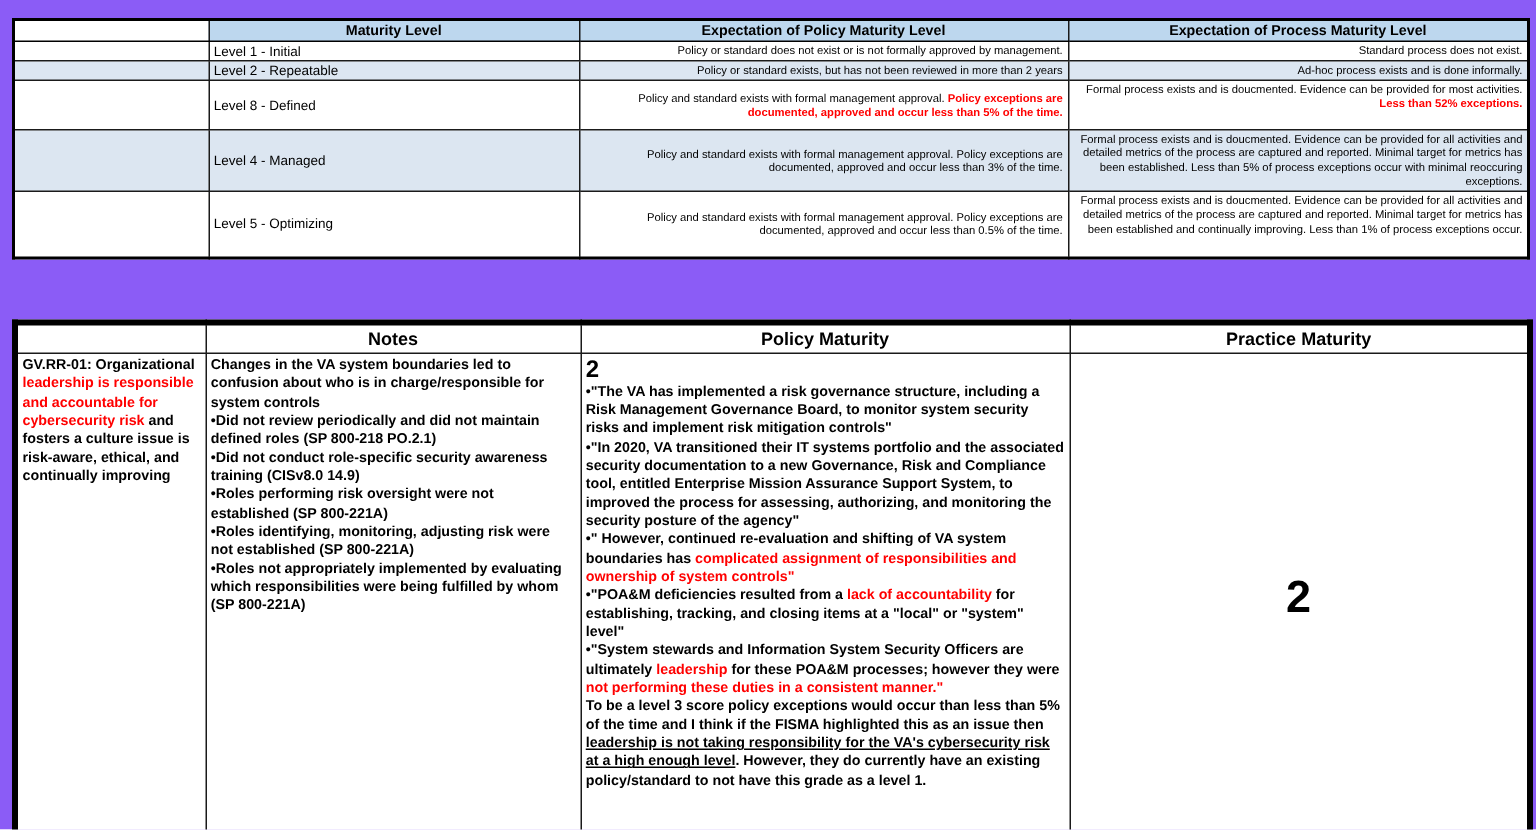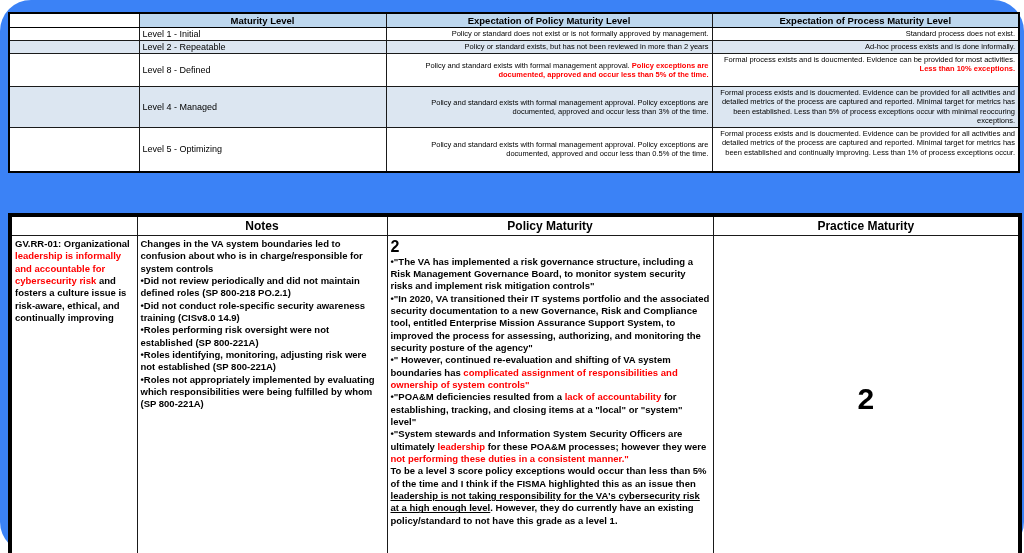--- a/index.html
+++ b/index.html
@@ -2,21 +2,21 @@
 <html><head>
 <meta charset="utf-8">
 <style>
   * { box-sizing: border-box; margin: 0; padding: 0; }
   html, body {
     width: 1024px; height: 553px;
     background: #ffffff;
     font-family: "Liberation Sans", sans-serif;
     overflow: hidden;
   }
-  .sheet { position: relative; width: 1024px; height: 553px; background: #3b82f6; border-radius: 31px; }
+  .sheet { position: relative; width: 1024px; height: 553px; background: #8b5cf6; }
 
   table { border-collapse: collapse; table-layout: fixed; background: #fff; }
 
   
   .t1 { position: absolute; left: 8px; top: 12px; width: 1010px; border: 2px solid #000; }
   .t1 td, .t1 th { border: 1px solid #1a1a1a; padding: 1px 3px; vertical-align: middle; }
   .t1 th {
     background: #BDD7EE; font-size: 9.5px; font-weight: bold; color: #000;
     text-align: center; height: 13px; border-bottom: 1.5px solid #000;
   }
@@ -76,21 +76,21 @@
     <tr class="r2 shaded">
       <td></td>
       <td class="lvl">Level 2 - Repeatable</td>
       <td class="exp"><span>Policy or standard exists, but has not been reviewed in more than 2 years</span></td>
       <td class="exp proc"><span>Ad-hoc process exists and is done informally.</span></td>
     </tr>
     <tr class="r3">
       <td></td>
       <td class="lvl">Level 8 - Defined</td>
       <td class="exp"><span>Policy and standard exists with formal management approval. </span><span class="seg-red seg-bold">Policy exceptions are documented, approved and occur less than 5% of the time.</span></td>
-      <td class="exp proc"><span>Formal process exists and is doucmented. Evidence can be provided for most activities. </span><span class="seg-red seg-bold">Less than 10% exceptions.</span></td>
+      <td class="exp proc"><span>Formal process exists and is doucmented. Evidence can be provided for most activities. </span><span class="seg-red seg-bold">Less than 52% exceptions.</span></td>
     </tr>
     <tr class="r4 shaded">
       <td></td>
       <td class="lvl">Level 4 - Managed</td>
       <td class="exp"><span>Policy and standard exists with formal management approval. Policy exceptions are documented, approved and occur less than 3% of the time.</span></td>
       <td class="exp proc"><span>Formal process exists and is doucmented. Evidence can be provided for all activities and detailed metrics of the process are captured and reported. Minimal target for metrics has been established. Less than 5% of process exceptions occur with minimal reoccuring exceptions.</span></td>
     </tr>
     <tr class="r5">
       <td></td>
       <td class="lvl">Level 5 - Optimizing</td>
@@ -108,21 +108,21 @@
         <col style="width:307px">
     </colgroup>
     <tbody>
         <tr>
       <th></th>
       <th>Notes</th>
       <th>Policy Maturity</th>
       <th>Practice Maturity</th>
     </tr>
     <tr>
-      <td class="body-cell control-cell"><span>GV.RR-01: Organizational </span><span class="seg-red">leadership is informally and accountable for cybersecurity risk</span><span> and fosters a culture issue is risk-aware, ethical, and continually improving</span></td>
+      <td class="body-cell control-cell"><span>GV.RR-01: Organizational </span><span class="seg-red">leadership is responsible and accountable for cybersecurity risk</span><span> and fosters a culture issue is risk-aware, ethical, and continually improving</span></td>
       <td class="body-cell notes-cell">
             <div class="para"><span>Changes in the VA system boundaries led to confusion about who is in charge/responsible for system controls</span></div>
             <div class="para"><span>•Did not review periodically and did not maintain defined roles (SP 800-218 PO.2.1)</span></div>
             <div class="para"><span>•Did not conduct role-specific security awareness training (CISv8.0 14.9)</span></div>
             <div class="para"><span>•Roles performing risk oversight were not established (SP 800-221A)</span></div>
             <div class="para"><span>•Roles identifying, monitoring, adjusting risk were not established  (SP 800-221A)</span></div>
             <div class="para"><span>•Roles not appropriately implemented by evaluating which responsibilities were being fulfilled by whom  (SP 800-221A)</span></div>
           </td>
       <td class="body-cell policy-cell">
         <div class="policy-score">2</div>

